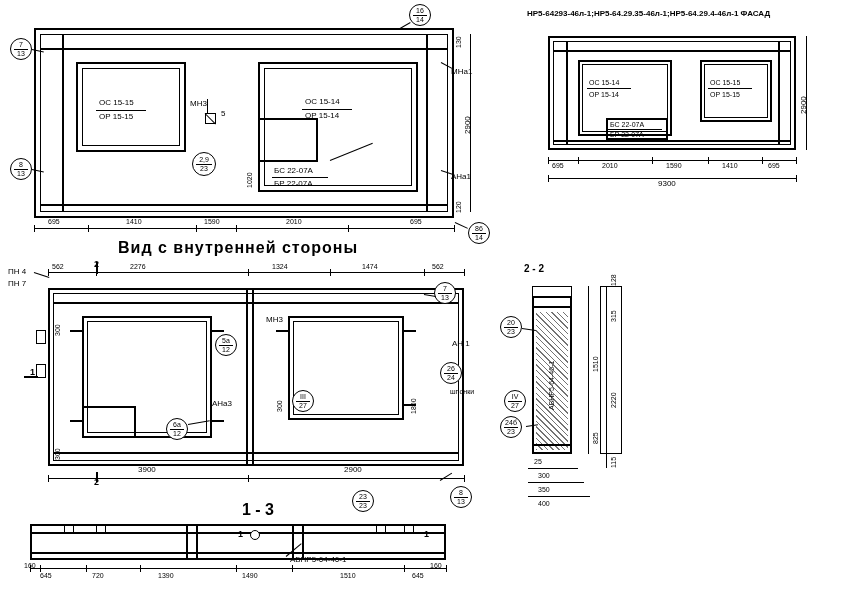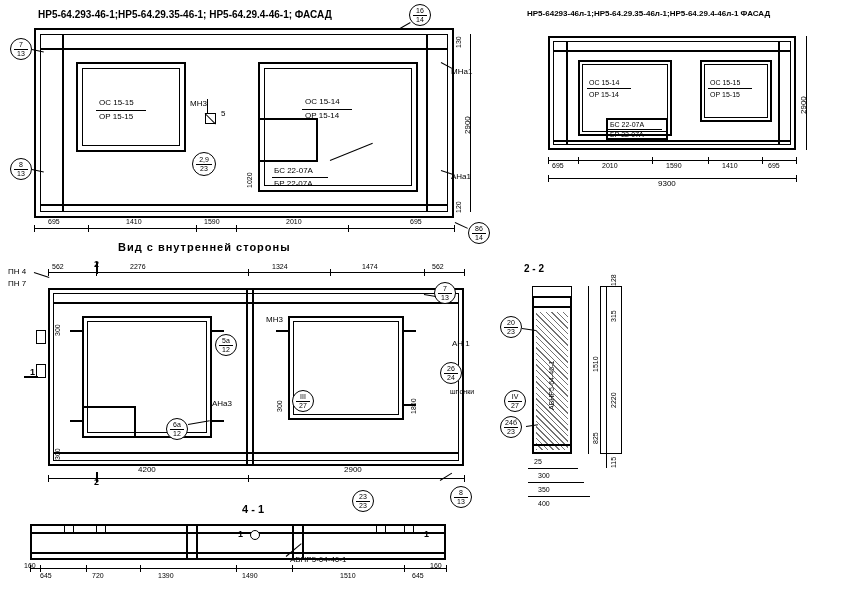--- a/index.html
+++ b/index.html
@@ -4,21 +4,21 @@
 <style>
   html,body{margin:0;padding:0;background:#ffffff;}
   body{width:852px;height:592px;position:relative;overflow:hidden;
        font-family:"Liberation Sans", sans-serif;color:#000;}
   .stage{position:absolute;left:0;top:0;width:852px;height:592px;}
   .t{position:absolute;white-space:nowrap;font-size:9px;line-height:9px;letter-spacing:0px;}
   .t.b{font-weight:bold;}
   .t.s8{font-size:8px;line-height:8px;}
   .t.s7{font-size:7px;line-height:7px;}
   .t.s10{font-size:10px;line-height:10px;}
-  .t.s11{font-size:11px;line-height:11px;font-weight:bold;}
+  .t.s11{font-size:16px;line-height:11px;font-weight:bold;}
   .ln{position:absolute;background:#000;}
   .h{height:1px;}
   .v{width:1px;}
   .h2{height:2px;}
   .v2{width:2px;}
   .box{position:absolute;border:1px solid #000;box-sizing:border-box;}
   .box2{position:absolute;border:2px solid #000;box-sizing:border-box;}
   .circ{position:absolute;border:1px solid #000;border-radius:50%;box-sizing:border-box;
         display:flex;flex-direction:column;align-items:center;justify-content:center;
         font-size:7px;line-height:7.5px;text-align:center;background:#fff;}
@@ -27,21 +27,20 @@
   .circ .divider{width:72%;height:1px;background:#000;margin:0.5px 0;}
   .hatch{position:absolute;background:
      repeating-linear-gradient(45deg,#000 0px,#000 1px,#fff 1px,#fff 4px);}
   .tick{position:absolute;width:1px;height:7px;background:#000;}
 </style>
 </head>
 <body>
 
 <div class="stage">
 
-  <div class="t b s10" style="left:38px;top:10px;">НР5-64.293-46-1;НР5-64.29.35-46-1; НР5-64.29.4-46-1;  ФАСАД</div>
 
   <div class="box2" style="left:34px;top:28px;width:420px;height:190px;"></div>
   <div class="box" style="left:40px;top:34px;width:408px;height:178px;"></div>
 
   <div class="ln v2" style="left:62px;top:34px;height:178px;"></div>
 
   <div class="ln v2" style="left:426px;top:34px;height:178px;"></div>
 
   <div class="ln h2" style="left:40px;top:48px;width:408px;"></div>
 
@@ -270,21 +269,21 @@
   <div class="ln v2" style="left:96px;top:262px;height:12px;"></div>
   <div class="t s9 b" style="left:94px;top:478px;">2</div>
   <div class="ln v2" style="left:96px;top:472px;height:10px;"></div>
   <div class="t s9 b" style="left:30px;top:368px;">1</div>
   <div class="ln h2" style="left:24px;top:376px;height:2px;width:14px;"></div>
 
   <div class="ln h" style="left:48px;top:478px;width:416px;"></div>
   <div class="tick" style="left:48px;top:475px;"></div>
   <div class="tick" style="left:248px;top:475px;"></div>
   <div class="tick" style="left:464px;top:475px;"></div>
-  <div class="t s8" style="left:138px;top:466px;">4200</div>
+  <div class="t s8" style="left:138px;top:466px;">3900</div>
   <div class="t s8" style="left:344px;top:466px;">2900</div>
 
   <div class="t b s10" style="left:524px;top:264px;">2 - 2</div>
 
   <div class="box2" style="left:532px;top:296px;width:40px;height:158px;"></div>
   <div class="hatch" style="left:536px;top:312px;width:32px;height:138px;opacity:0.55;"></div>
   <div class="box" style="left:532px;top:286px;width:40px;height:12px;"></div>
   <div class="ln h2" style="left:532px;top:306px;width:40px;"></div>
   <div class="ln h2" style="left:532px;top:444px;width:40px;"></div>
   <div class="box" style="left:600px;top:286px;width:22px;height:168px;"></div>
@@ -319,21 +318,21 @@
   <div class="ln v" style="left:606px;top:286px;height:182px;"></div>
 
   <div class="t s7" style="left:534px;top:458px;">25</div>
   <div class="t s7" style="left:538px;top:472px;">300</div>
   <div class="t s7" style="left:538px;top:486px;">350</div>
   <div class="t s7" style="left:538px;top:500px;">400</div>
   <div class="ln h" style="left:528px;top:468px;width:50px;"></div>
   <div class="ln h" style="left:528px;top:482px;width:56px;"></div>
   <div class="ln h" style="left:528px;top:496px;width:62px;"></div>
 
-  <div class="t b s11" style="left:242px;top:504px;">4 - 1</div>
+  <div class="t b s11" style="left:242px;top:504px;">1 - 3</div>
 
   <div class="box2" style="left:30px;top:524px;width:416px;height:36px;"></div>
   <div class="ln h2" style="left:30px;top:532px;width:416px;"></div>
   <div class="ln h2" style="left:30px;top:552px;width:416px;"></div>
 
   <div class="box" style="left:64px;top:524px;width:10px;height:10px;"></div>
   <div class="box" style="left:96px;top:524px;width:10px;height:10px;"></div>
   <div class="ln v2" style="left:186px;top:524px;height:34px;"></div>
   <div class="ln v2" style="left:196px;top:524px;height:34px;"></div>
   <div class="ln v2" style="left:292px;top:524px;height:34px;"></div>

